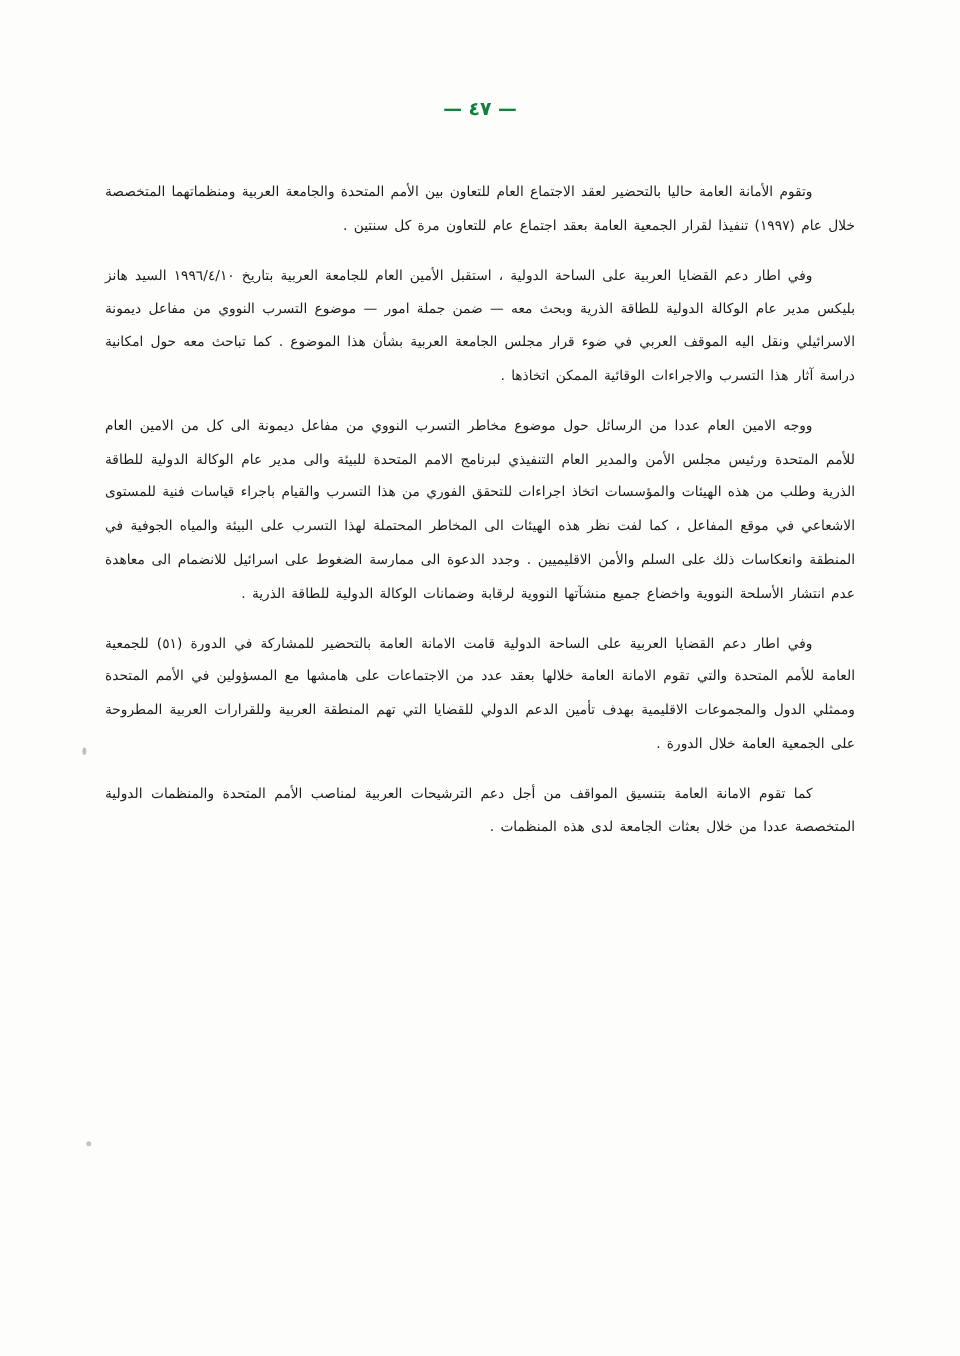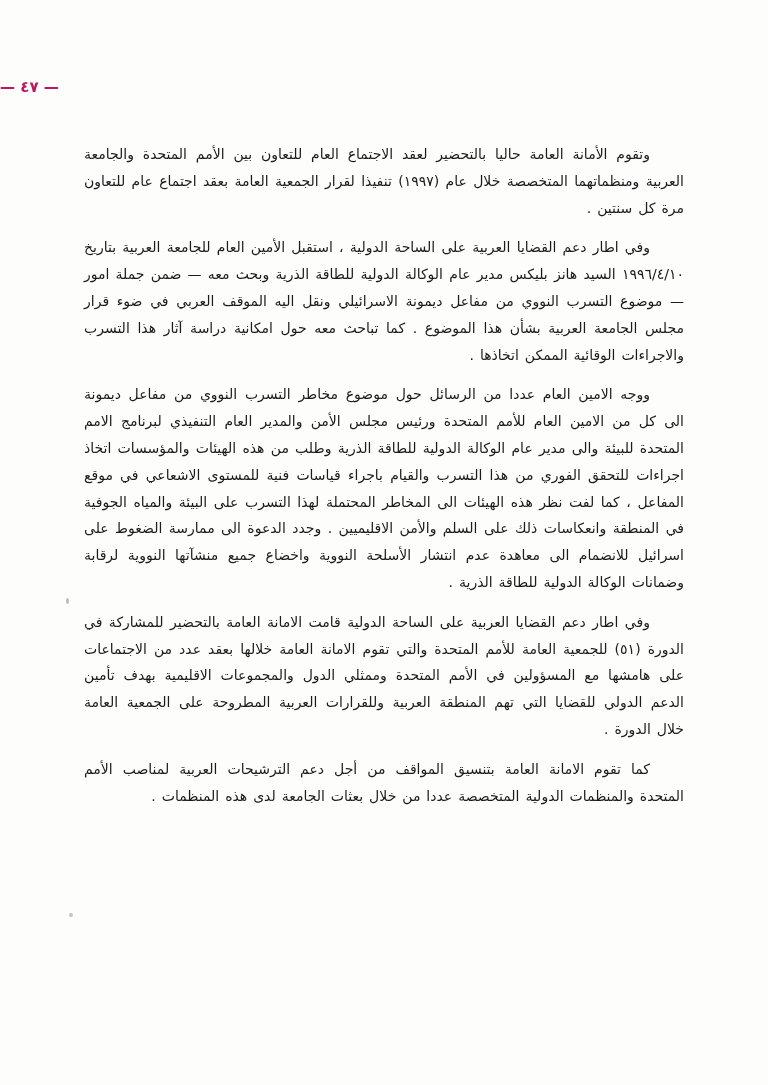--- a/index.html
+++ b/index.html
@@ -15,34 +15,35 @@
     background: #fdfdfc;
     overflow: hidden;
     font-family: "DejaVu Sans", sans-serif;
     color: #1b1b1b;
   }
   .page-number {
     position: absolute;
     top: 78px;
     left: 0;
     right: 0;
+    text-align: center;
     font-size: 15px;
     font-weight: bold;
     letter-spacing: 2px;
-    color: #be185d;
+    color: #15803d;
   }
   .content {
     position: absolute;
     top: 141px;
     right: 84px;
     width: 600px;
     direction: rtl;
     text-align: justify;
     text-justify: inter-word;
-    font-size: 14px;
+    font-size: 11px;
     line-height: 26.8px;
     word-spacing: 1.5px;
   }
   .content p {
     margin: 0 0 13px 0;
     text-indent: 34px;
   }
   .scan-artifact {
     position: absolute;
     background: #8a8a8a;

